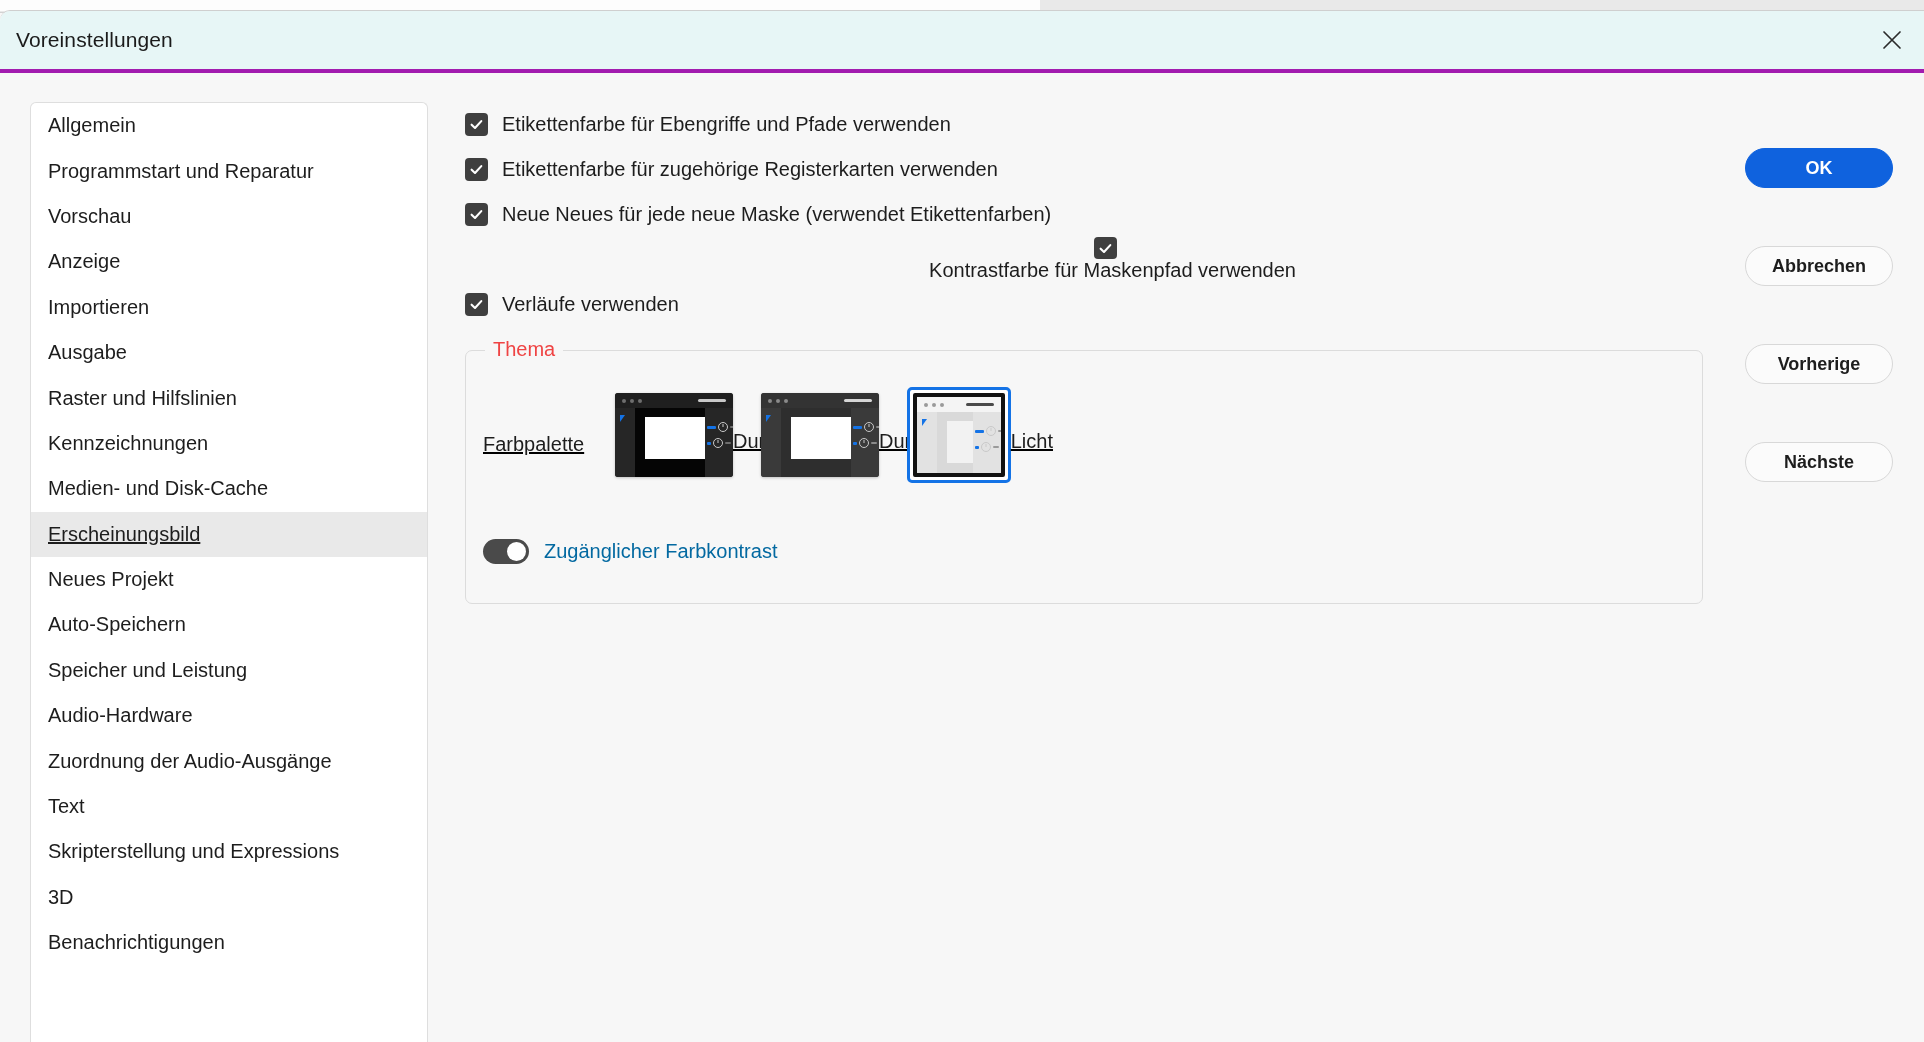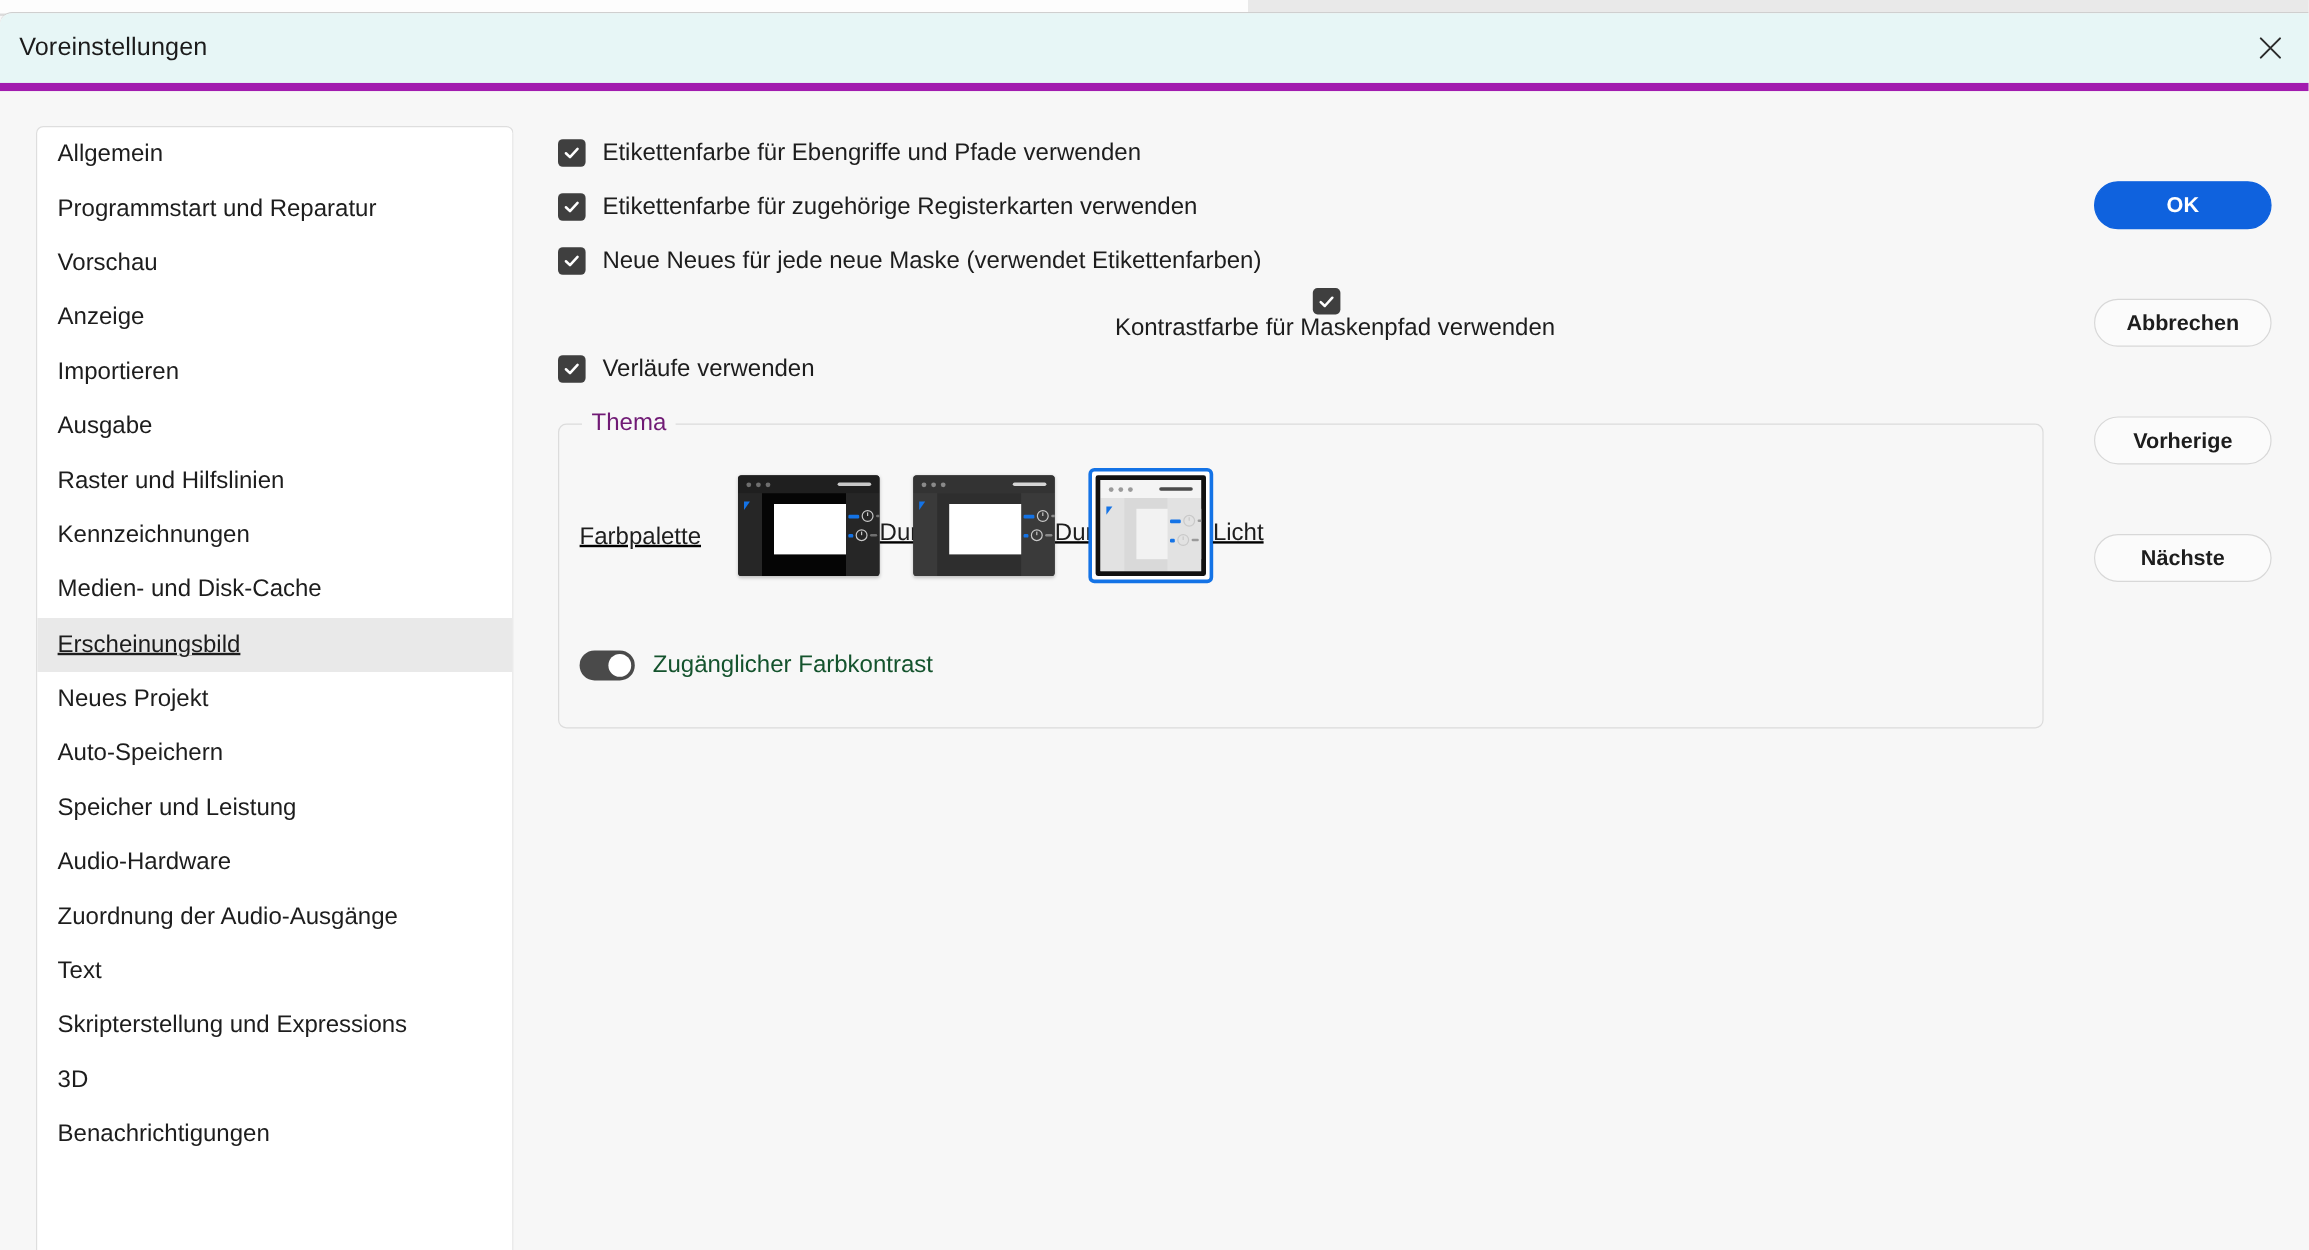--- a/index.html
+++ b/index.html
@@ -41,21 +41,21 @@
     border-top: 1px solid #cfcfcf;
     border-top-left-radius: 10px;
     box-sizing: border-box;
   }
 
   #titlebar {
     position: relative;
     height: 58px;
     background: #e7f6f6;
     border-top-left-radius: 10px;
-    border-bottom: 7px solid #a21caf;
+    border-bottom: 4px solid #a21caf;
   }
   #title-text {
     position: absolute;
     left: 16px;
     top: 50%;
     transform: translateY(-50%);
     font-size: 21px;
     color: #1b1b1b;
     letter-spacing: .1px;
     white-space: nowrap;
@@ -157,21 +157,21 @@
     border-radius: 7px;
     box-sizing: border-box;
   }
   #theme-group-title {
     position: absolute;
     top: -13px;
     left: 19px;
     background: #f7f7f7;
     padding: 0 8px;
     font-size: 20px;
-    color: #701a75;
+    color: #ef4444;
   }
 
   #palette-row {
     position: absolute;
     left: 17px;
     top: 36px;
     display: flex;
     align-items: flex-start;
     text-decoration: underline;
   }
@@ -267,21 +267,21 @@
     right: 3px;
     top: 3px;
     width: 19px;
     height: 19px;
     border-radius: 50%;
     background: #ffffff;
   }
   #contrast-label {
     margin-left: 15px;
     font-size: 20px;
-    color: #14532d;
+    color: #0369a1;
     white-space: nowrap;
   }
 
   
   #button-column {
     position: absolute;
     right: 31px;
     top: 29px;
     width: 148px;
     display: flex;

